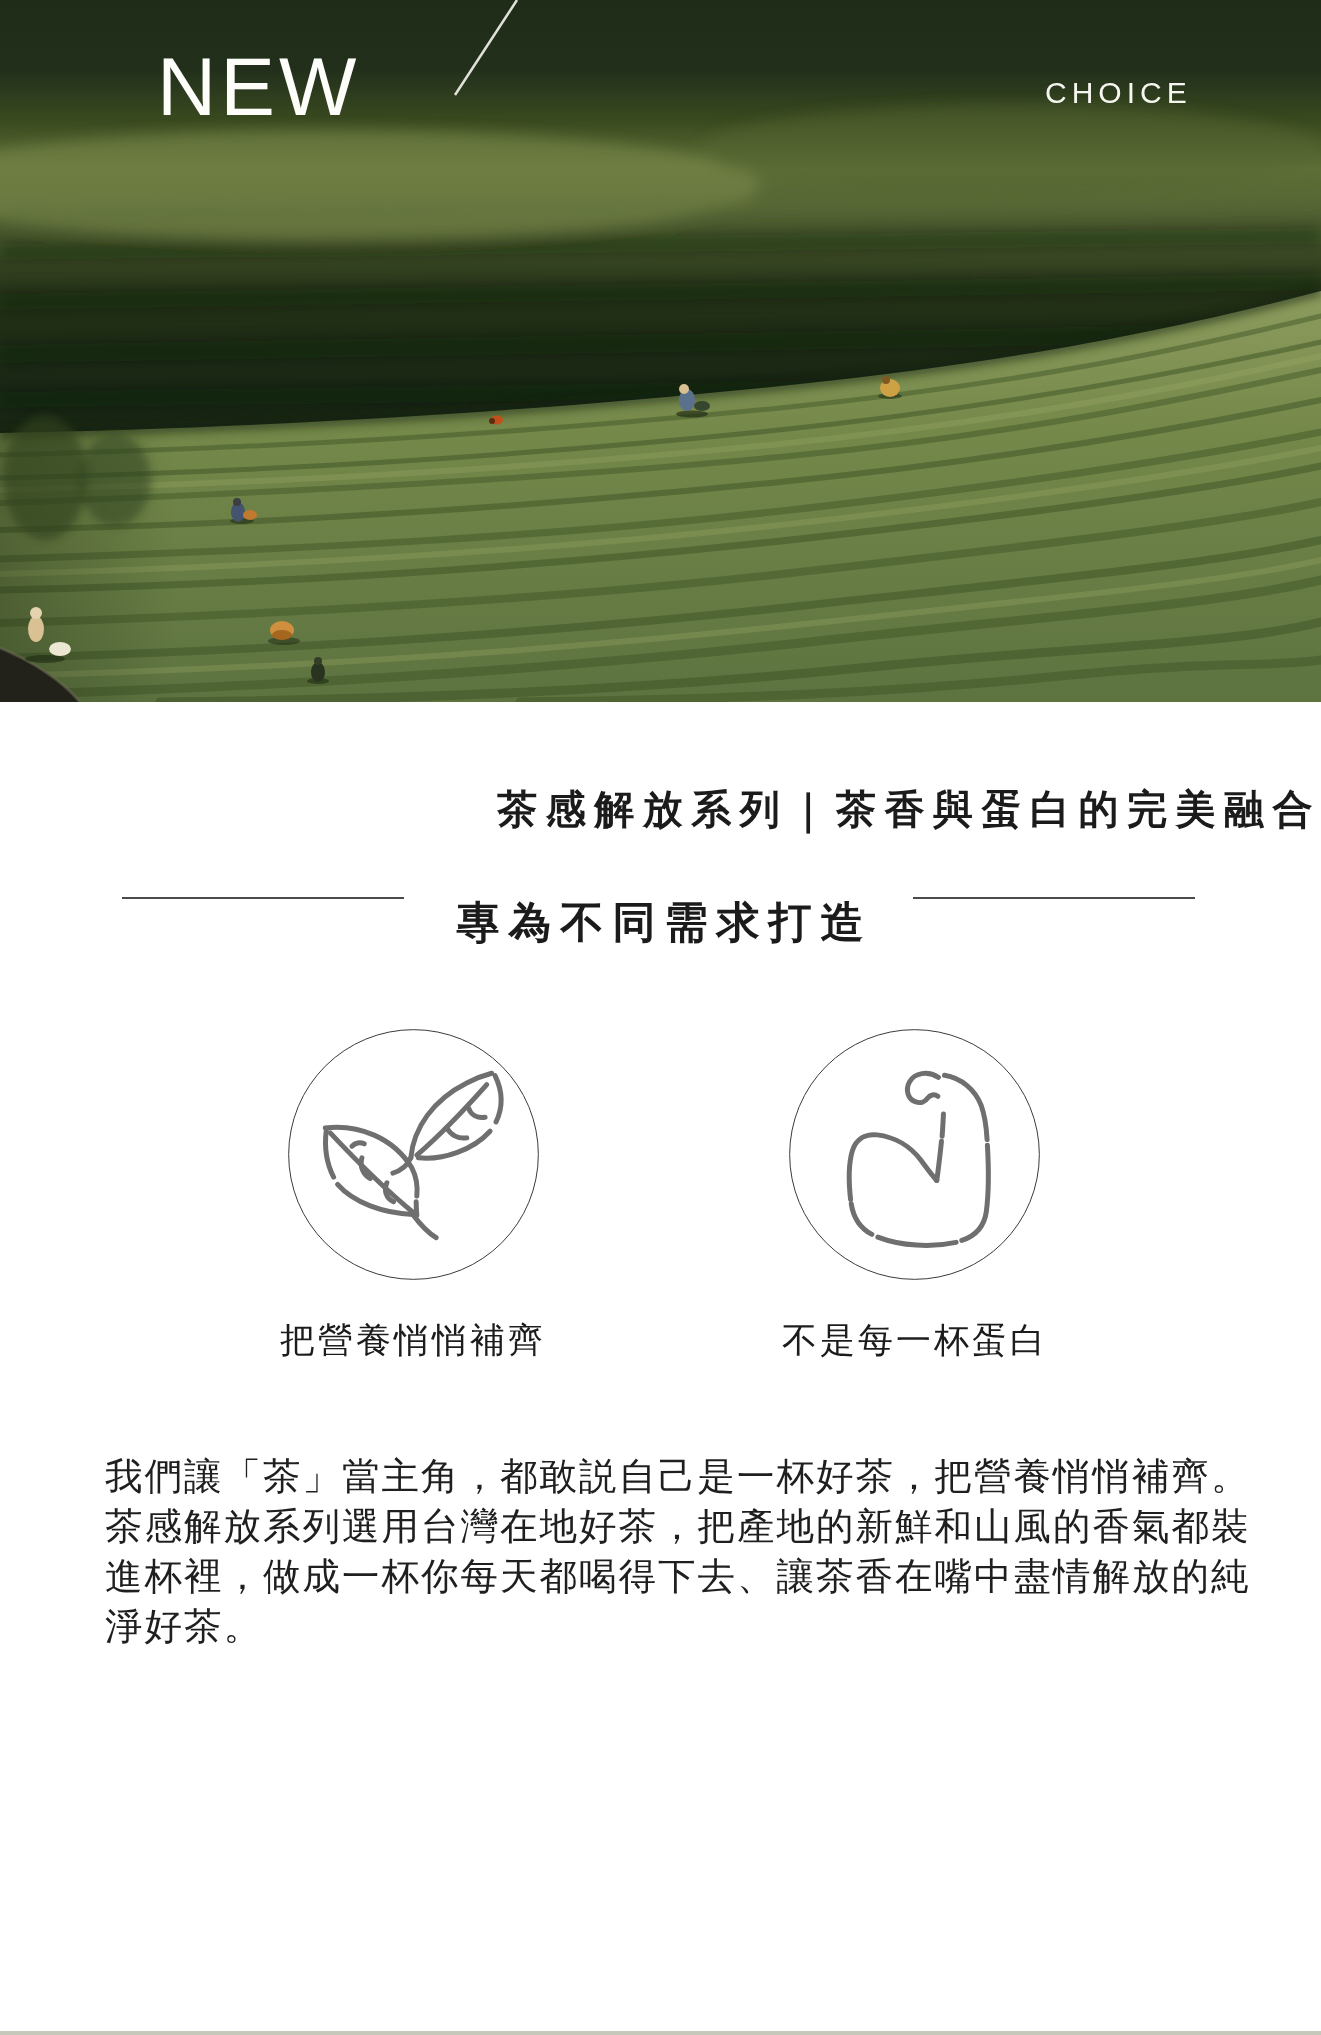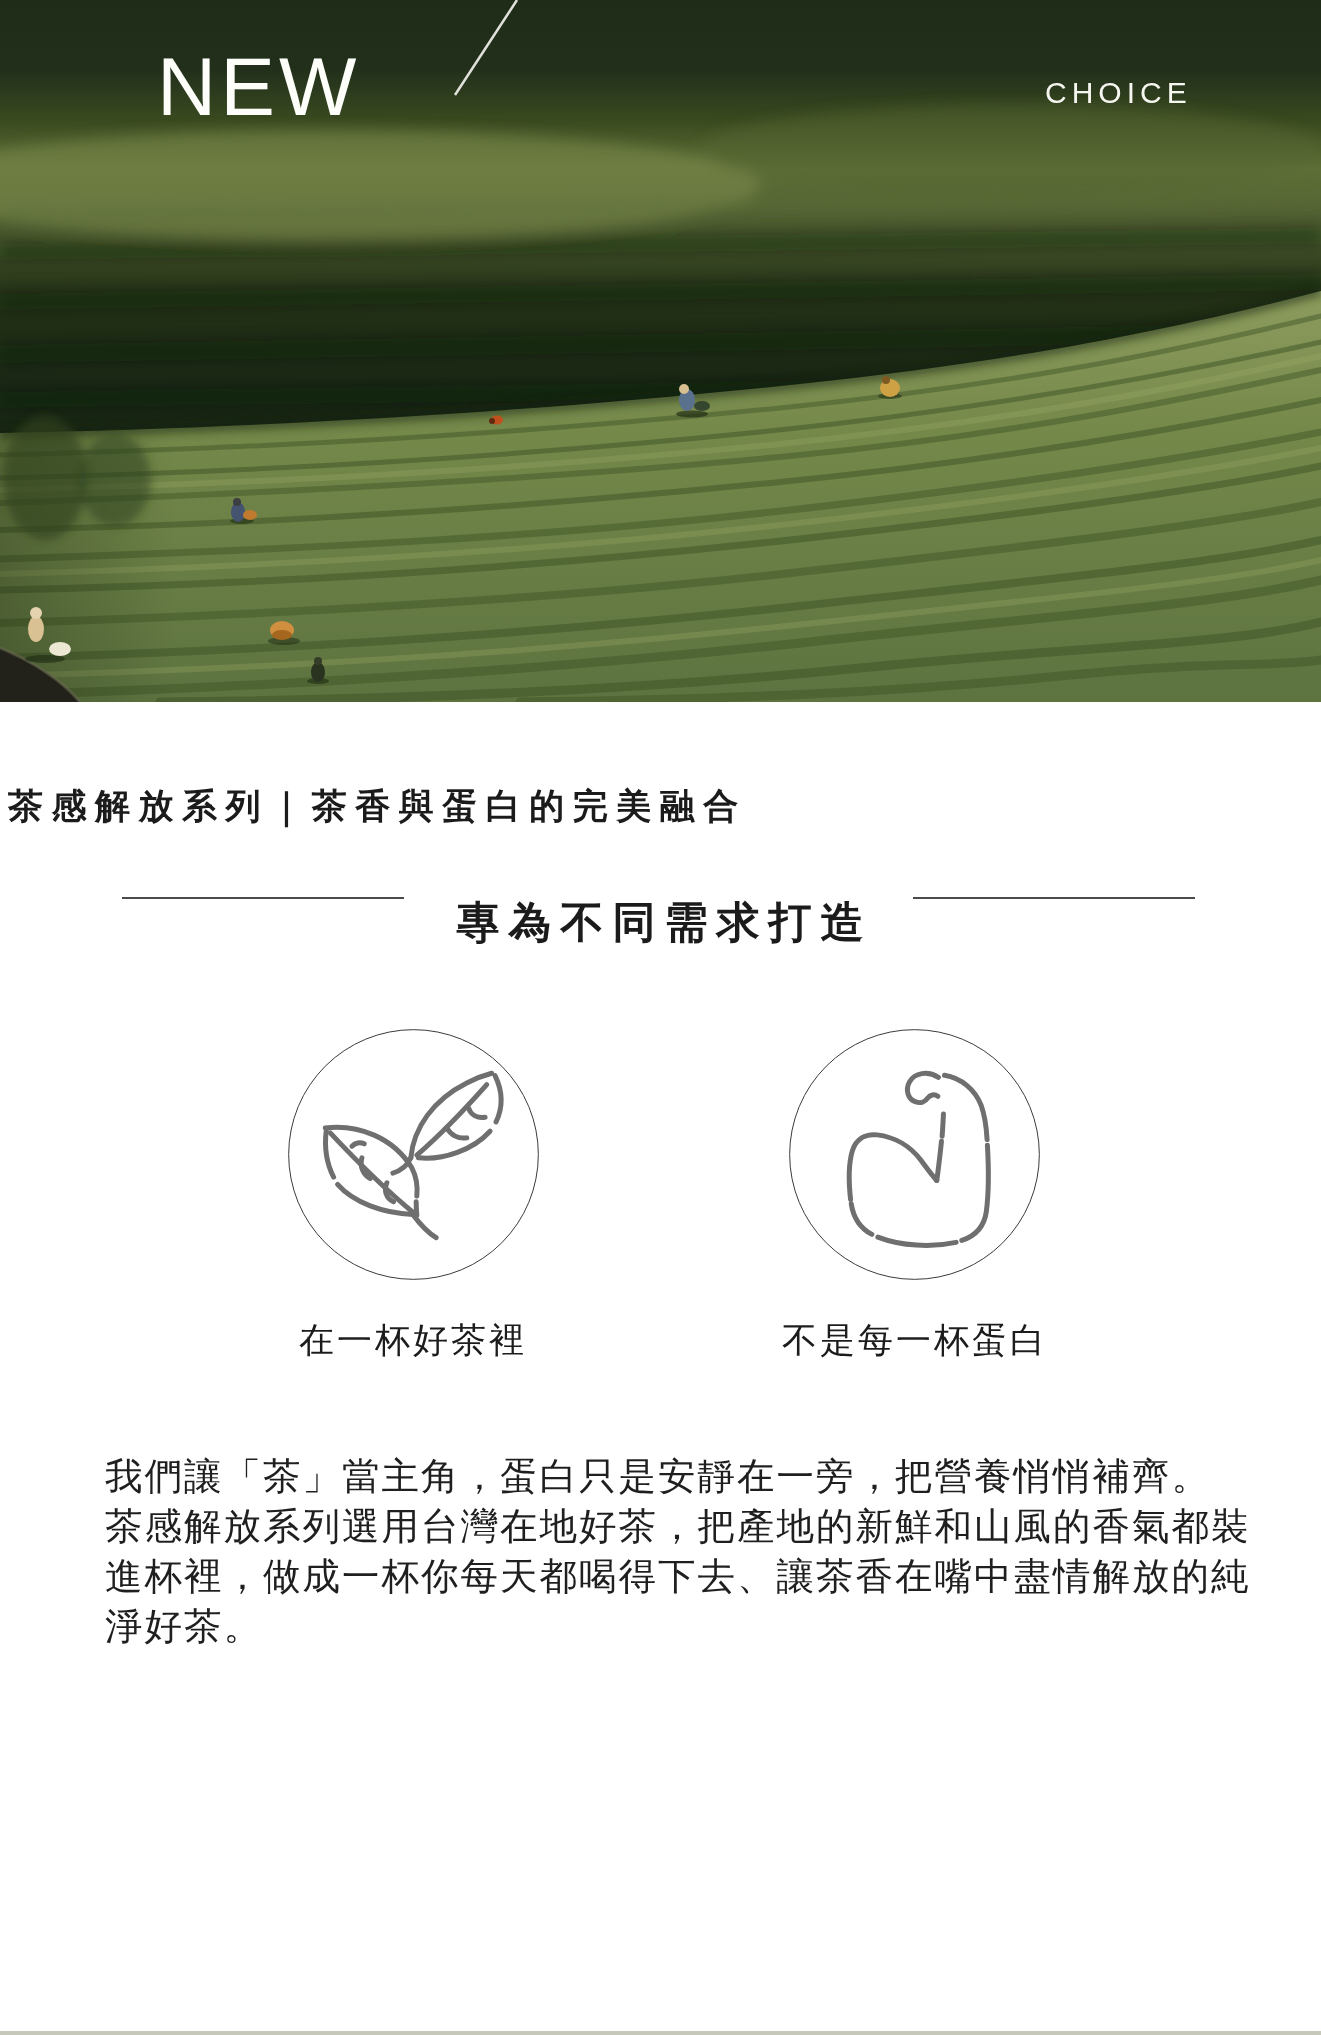--- a/index.html
+++ b/index.html
@@ -11,21 +11,21 @@
   .hero svg.hero-art{display:block;width:1321px;height:702px;}
   .hero-new{position:absolute;left:157px;top:46px;
     font-family:"Liberation Sans","DejaVu Sans",sans-serif;
     font-size:82px;font-weight:300;letter-spacing:4px;color:#fdfdfa;line-height:1;}
   .hero-choice{position:absolute;left:1045px;top:78px;
     font-family:"Liberation Sans","DejaVu Sans",sans-serif;
     font-size:30px;font-weight:300;letter-spacing:5px;color:#f6f6f1;line-height:1;}
 
   
   .section-title{position:absolute;left:0;top:786px;width:1321px;margin:0;
-    text-align:left;font-size:35px;font-weight:700;letter-spacing:8.5px;
+    text-align:right;font-size:40px;font-weight:700;letter-spacing:8.5px;
     padding-left:8px;box-sizing:border-box;color:#1b1b1b;line-height:1.2;}
 
   
   .subtitle-row{position:absolute;left:0;top:897px;width:1316px;height:56px;
     display:flex;align-items:flex-start;justify-content:center;}
   .rule{display:block;width:282px;height:0;border-top:2px solid #4b4b4b;}
   .rule.left{margin-right:44px;}
   .rule.right{margin-left:40px;}
   .section-subtitle{margin:0;font-size:43px;font-weight:600;letter-spacing:9px;
     padding-left:9px;color:#1b1b1b;line-height:1.2;}
@@ -213,25 +213,25 @@
         <path d="M252,620 C 215,600 196,568 190,528"></path>
 
         <path d="M188,515 C 182,462 182,408 193,370 C 204,333 233,317 268,321 C 320,327 368,355 400,398 C 418,422 434,444 447,458"></path>
 
         <path d="M447,458 C 452,420 457,380 461,340"></path>
         <path d="M463,325 C 465,300 466,278 467,258"></path>
       </g>
     </svg>
   </div>
 
-  <div class="feature-label tea">在一杯好茶裡</div>
+  <div class="feature-label tea">把營養悄悄補齊</div>
   <div class="feature-label protein">不是每一杯蛋白</div>
 
   <div class="body-copy">
-    <p>我們讓「茶」當主角，蛋白只是安靜在一旁，把營養悄悄補齊。
+    <p>我們讓「茶」當主角，都敢説自己是一杯好茶，把營養悄悄補齊。
 茶感解放系列選用台灣在地好茶，把產地的新鮮和山風的香氣都裝
 進杯裡，做成一杯你每天都喝得下去、讓茶香在嘴中盡情解放的純
 淨好茶。</p>
   </div>
 
   <div class="bottom-rule"></div>
 
 </div>
 
 </body></html>

